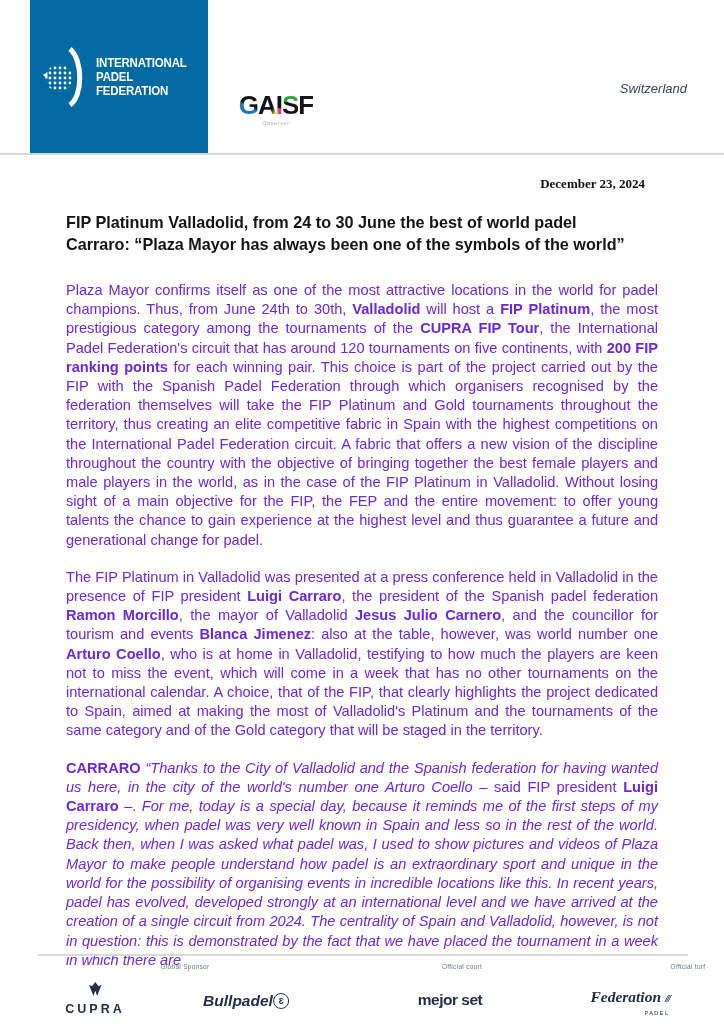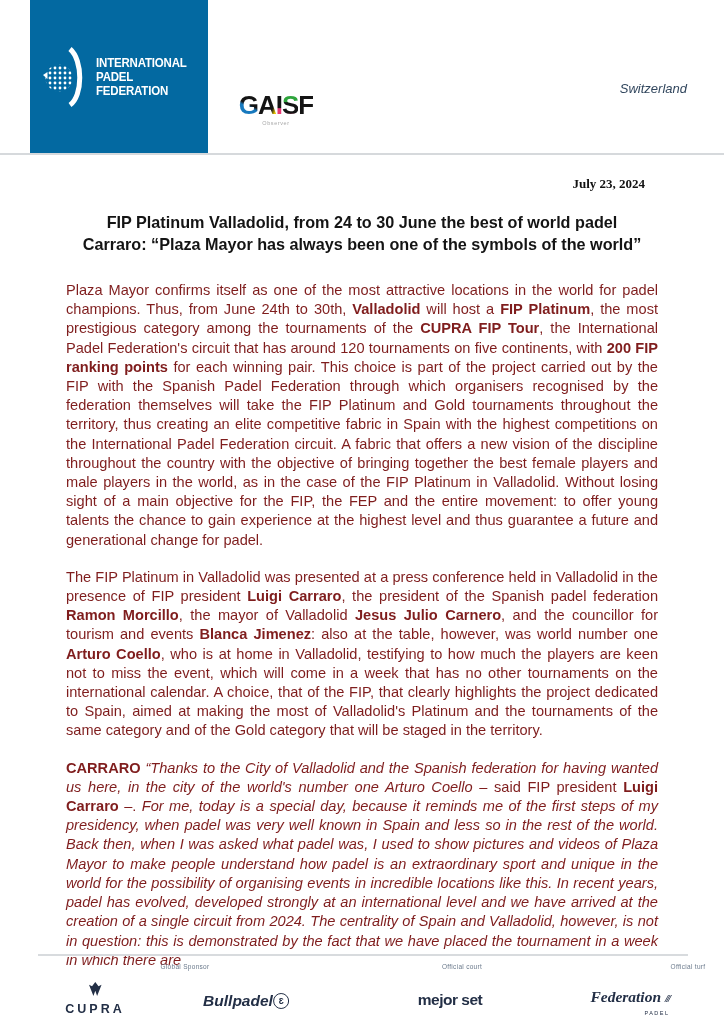--- a/index.html
+++ b/index.html
@@ -36,26 +36,26 @@
   .address .street{font-size:13px;}
   .address .country{font-size:13px;font-style:italic;text-align:center;}
   .header-rule{position:absolute;left:0;top:153px;width:724px;height:2px;background:#d6d9dc;}
   
   .date{
     position:absolute;top:176px;right:79px;
     font-family:"Liberation Serif", serif;font-weight:700;font-size:13px;color:#121212;
   }
   .title{
     position:absolute;top:212px;left:66px;width:592px;margin:0;
-    text-align:center;font-size:16.2px;font-weight:700;line-height:21.5px;color:#141414;
+    font-size:16.2px;font-weight:700;line-height:21.5px;color:#141414;
   }
   
   .body{
     position:absolute;top:281px;left:66px;width:592px;
-    font-size:14.6px;line-height:19.2px;color:#7f1d1d;text-align:justify;
+    font-size:14.6px;line-height:19.2px;color:#6d28d9;text-align:justify;
   }
   .body p{margin:0 0 18px 0;}
   .body span.b{font-weight:700;}
   .body span.i{font-style:italic;}
   
   .footer-rule{position:absolute;left:38px;top:954px;width:650px;height:2px;background:#d8dbde;}
   .sponsor-label{
     position:absolute;top:963px;transform:translateX(-50%);
     font-size:6.5px;color:#6b7a8c;letter-spacing:0.3px;white-space:nowrap;
   }
@@ -109,21 +109,21 @@
     <div class="gaisf-letters"><span class="gl g">G</span><span class="gl a">A</span><span class="gl i">I</span><span class="gl s">S</span><span class="gl f">F</span></div>
     <div class="gaisf-observer">Observer</div>
   </div>
 
   <div class="address">
     <div class="country">Switzerland</div>
   </div>
 
   <div class="header-rule"></div>
 
-  <div class="date">July 23, 2024</div>
+  <div class="date">December 23, 2024</div>
 
   <h1 class="title">
     <span>FIP Platinum Valladolid, from 24 to 30 June the best of world padel</span><br>
     <span>Carraro: “Plaza Mayor has always been one of the symbols of the world”</span>
   </h1>
 
   <main class="body">
     <p><span>Plaza Mayor confirms itself as one of the most attractive locations in the world for padel champions. Thus, from June 24th to 30th, </span><span class="b">Valladolid</span><span> will host a </span><span class="b">FIP Platinum</span><span>, the most prestigious category among the tournaments of the </span><span class="b">CUPRA FIP Tour</span><span>, the International Padel Federation's circuit that has around 120 tournaments on five continents, with </span><span class="b">200 FIP ranking points</span><span> for each winning pair. This choice is part of the project carried out by the FIP with the Spanish Padel Federation through which organisers recognised by the federation themselves will take the FIP Platinum and Gold tournaments throughout the territory, thus creating an elite competitive fabric in Spain with the highest competitions on the International Padel Federation circuit. A fabric that offers a new vision of the discipline throughout the country with the objective of bringing together the best female players and male players in the world, as in the case of the FIP Platinum in Valladolid. Without losing sight of a main objective for the FIP, the FEP and the entire movement: to offer young talents the chance to gain experience at the highest level and thus guarantee a future and generational change for padel.</span></p>
     <p><span>The FIP Platinum in Valladolid was presented at a press conference held in Valladolid in the presence of FIP president </span><span class="b">Luigi Carraro</span><span>, the president of the Spanish padel federation </span><span class="b">Ramon Morcillo</span><span>, the mayor of Valladolid </span><span class="b">Jesus Julio Carnero</span><span>, and the councillor for tourism and events </span><span class="b">Blanca Jimenez</span><span>: also at the table, however, was world number one </span><span class="b">Arturo Coello</span><span>, who is at home in Valladolid, testifying to how much the players are keen not to miss the event, which will come in a week that has no other tournaments on the international calendar. A choice, that of the FIP, that clearly highlights the project dedicated to Spain, aimed at making the most of Valladolid's Platinum and the tournaments of the same category and of the Gold category that will be staged in the territory.</span></p>
     <p><span class="b">CARRARO</span><span> </span><span class="i">“Thanks to the City of Valladolid and the Spanish federation for having wanted us here, in the city of the world's number one Arturo Coello </span><span>– said FIP president </span><span class="b">Luigi Carraro</span><span> –. </span><span class="i">For me, today is a special day, because it reminds me of the first steps of my presidency, when padel was very well known in Spain and less so in the rest of the world. Back then, when I was asked what padel was, I used to show pictures and videos of Plaza Mayor to make people understand how padel is an extraordinary sport and unique in the world for the possibility of organising events in incredible locations like this. In recent years, padel has evolved, developed strongly at an international level and we have arrived at the creation of a single circuit from 2024. The centrality of Spain and Valladolid, however, is not in question: this is demonstrated by the fact that we have placed the tournament in a week in which there are</span></p>

